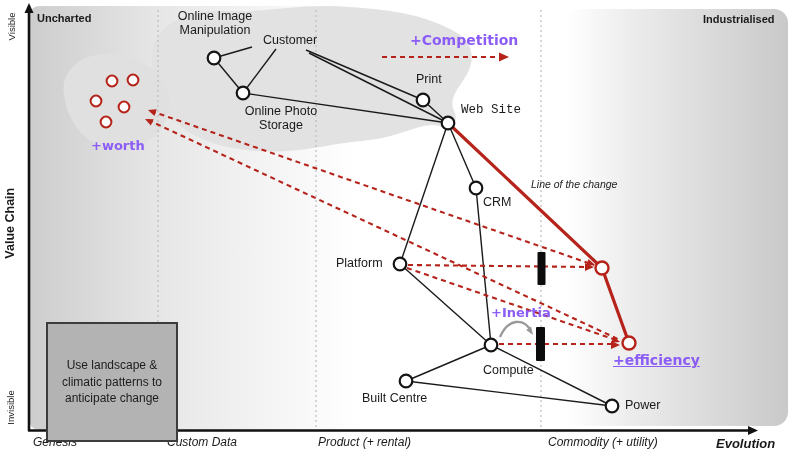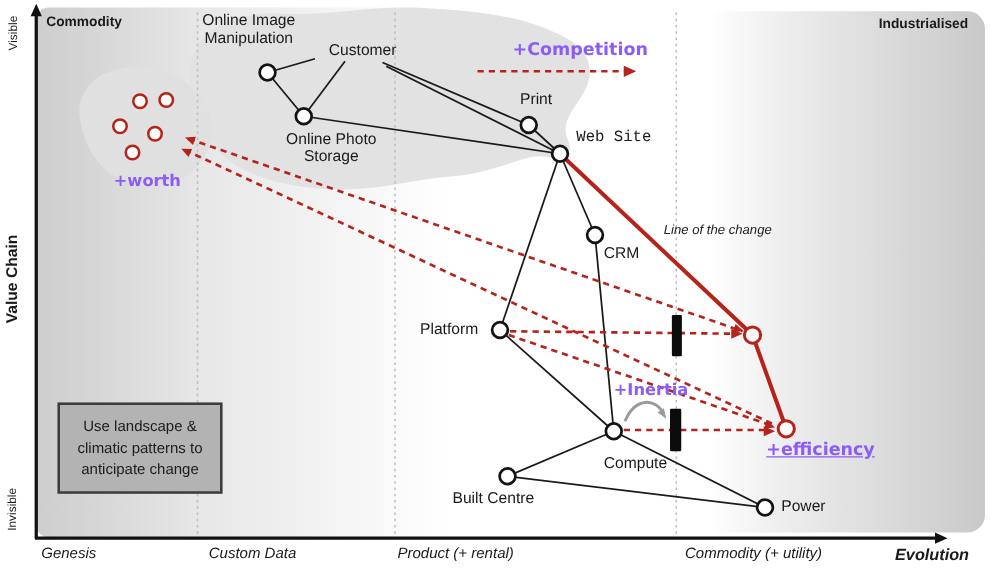--- a/index.html
+++ b/index.html
@@ -6,27 +6,27 @@
   #stage{position:relative;width:800px;height:459px;background:#fff;overflow:hidden;
          font-family:"Liberation Sans",sans-serif;color:#1a1a1a;}
   .bg-left{position:absolute;left:29px;top:6px;width:330px;height:424px;
            background:linear-gradient(90deg,#cdcdcd 0%,#e7e7e7 40%,rgba(255,255,255,0) 100%);
            border-radius:10px 0 0 10px;}
   .bg-right{position:absolute;left:566px;top:9px;width:222px;height:417px;
             background:linear-gradient(90deg,rgba(255,255,255,0) 0%,#ececec 30%,#c9c9c9 100%);
             border-radius:14px;}
   svg{position:absolute;left:0;top:0;}
   .lbl{position:absolute;white-space:nowrap;font-size:12.5px;line-height:1.15;}
-  .wrap{white-space:normal;text-align:center;}
+  .wrap{white-space:normal;text-align:center;margin-left:16px;}
   .corner{font-weight:bold;font-size:11px;}
   .rot{transform:rotate(-90deg);text-align:center;}
   .axis-stage{font-style:italic;font-size:12px;}
   .red-lbl{color:#8b5cf6;font-weight:bold;font-family:"DejaVu Sans",sans-serif;font-size:13px;}
   .lof{font-style:italic;font-size:10.5px;color:#222;}
-  .note-box{position:absolute;left:46px;top:322px;width:132px;height:73px;background:#b3b3b3;
+  .note-box{position:absolute;left:46px;top:322px;width:132px;height:120px;background:#b3b3b3;
             border:2px solid #3c3c3c;display:flex;align-items:center;justify-content:center;box-sizing:border-box;}
   .note-box div{width:118px;text-align:center;font-size:12px;color:#1c1c1c;line-height:1.4;}
 </style>
 </head>
 <body>
 
 <div id="stage">
   <div class="bg-left"></div>
   <div class="bg-right"></div>
 
@@ -108,21 +108,21 @@
     </g>
 
     <g stroke="#111" stroke-width="2.6">
       <line x1="29" y1="431" x2="29" y2="10"></line>
       <line x1="28" y1="430.5" x2="750" y2="430.5"></line>
     </g>
     <polygon fill="#111" points="29,3 24.5,13 33.5,13"></polygon>
     <polygon fill="#111" points="758,430.5 748,426 748,435"></polygon>
   </svg>
 
-  <div class="lbl corner" style="left:37px;top:12px;">Commodity</div>
+  <div class="lbl corner" style="left:37px;top:12px;">Uncharted</div>
   <div class="lbl corner" style="left:703px;top:13px;">Industrialised</div>
 
   <div class="lbl rot" style="left:-10px;top:21px;width:44px;font-size:9.5px;">Visible</div>
   <div class="lbl rot" style="left:-28px;top:216px;width:76px;font-weight:bold;font-size:12.5px;">Value Chain</div>
   <div class="lbl rot" style="left:-13px;top:402px;width:48px;font-size:9.5px;">Invisible</div>
 
   <div class="lbl axis-stage" style="left:33px;top:436px;">Genesis</div>
   <div class="lbl axis-stage" style="left:167px;top:436px;">Custom Data</div>
   <div class="lbl axis-stage" style="left:318px;top:436px;">Product (+ rental)</div>
   <div class="lbl axis-stage" style="left:548px;top:436px;">Commodity (+ utility)</div>

